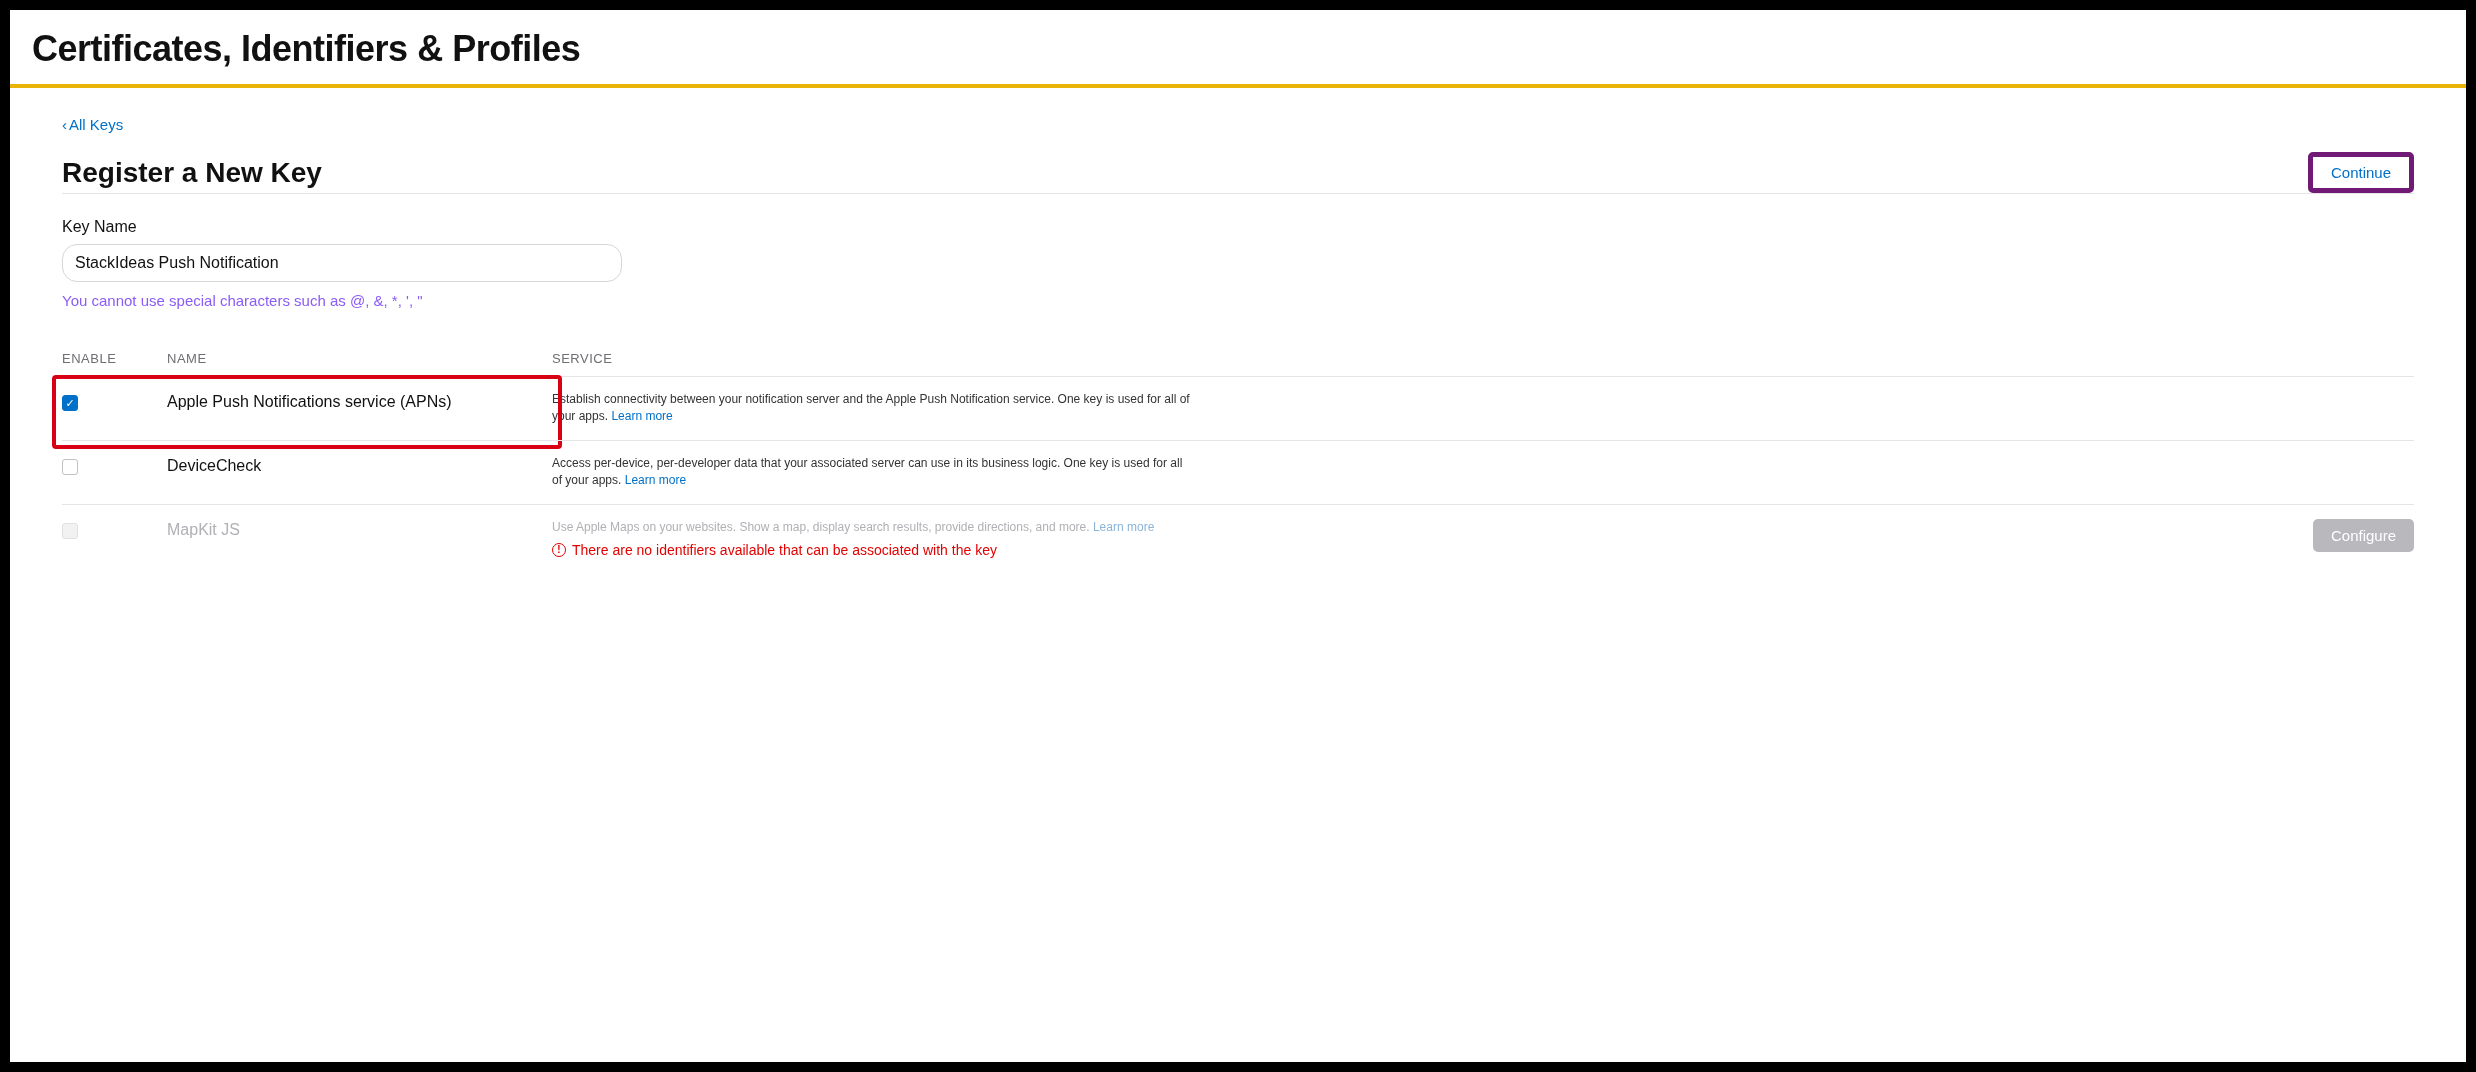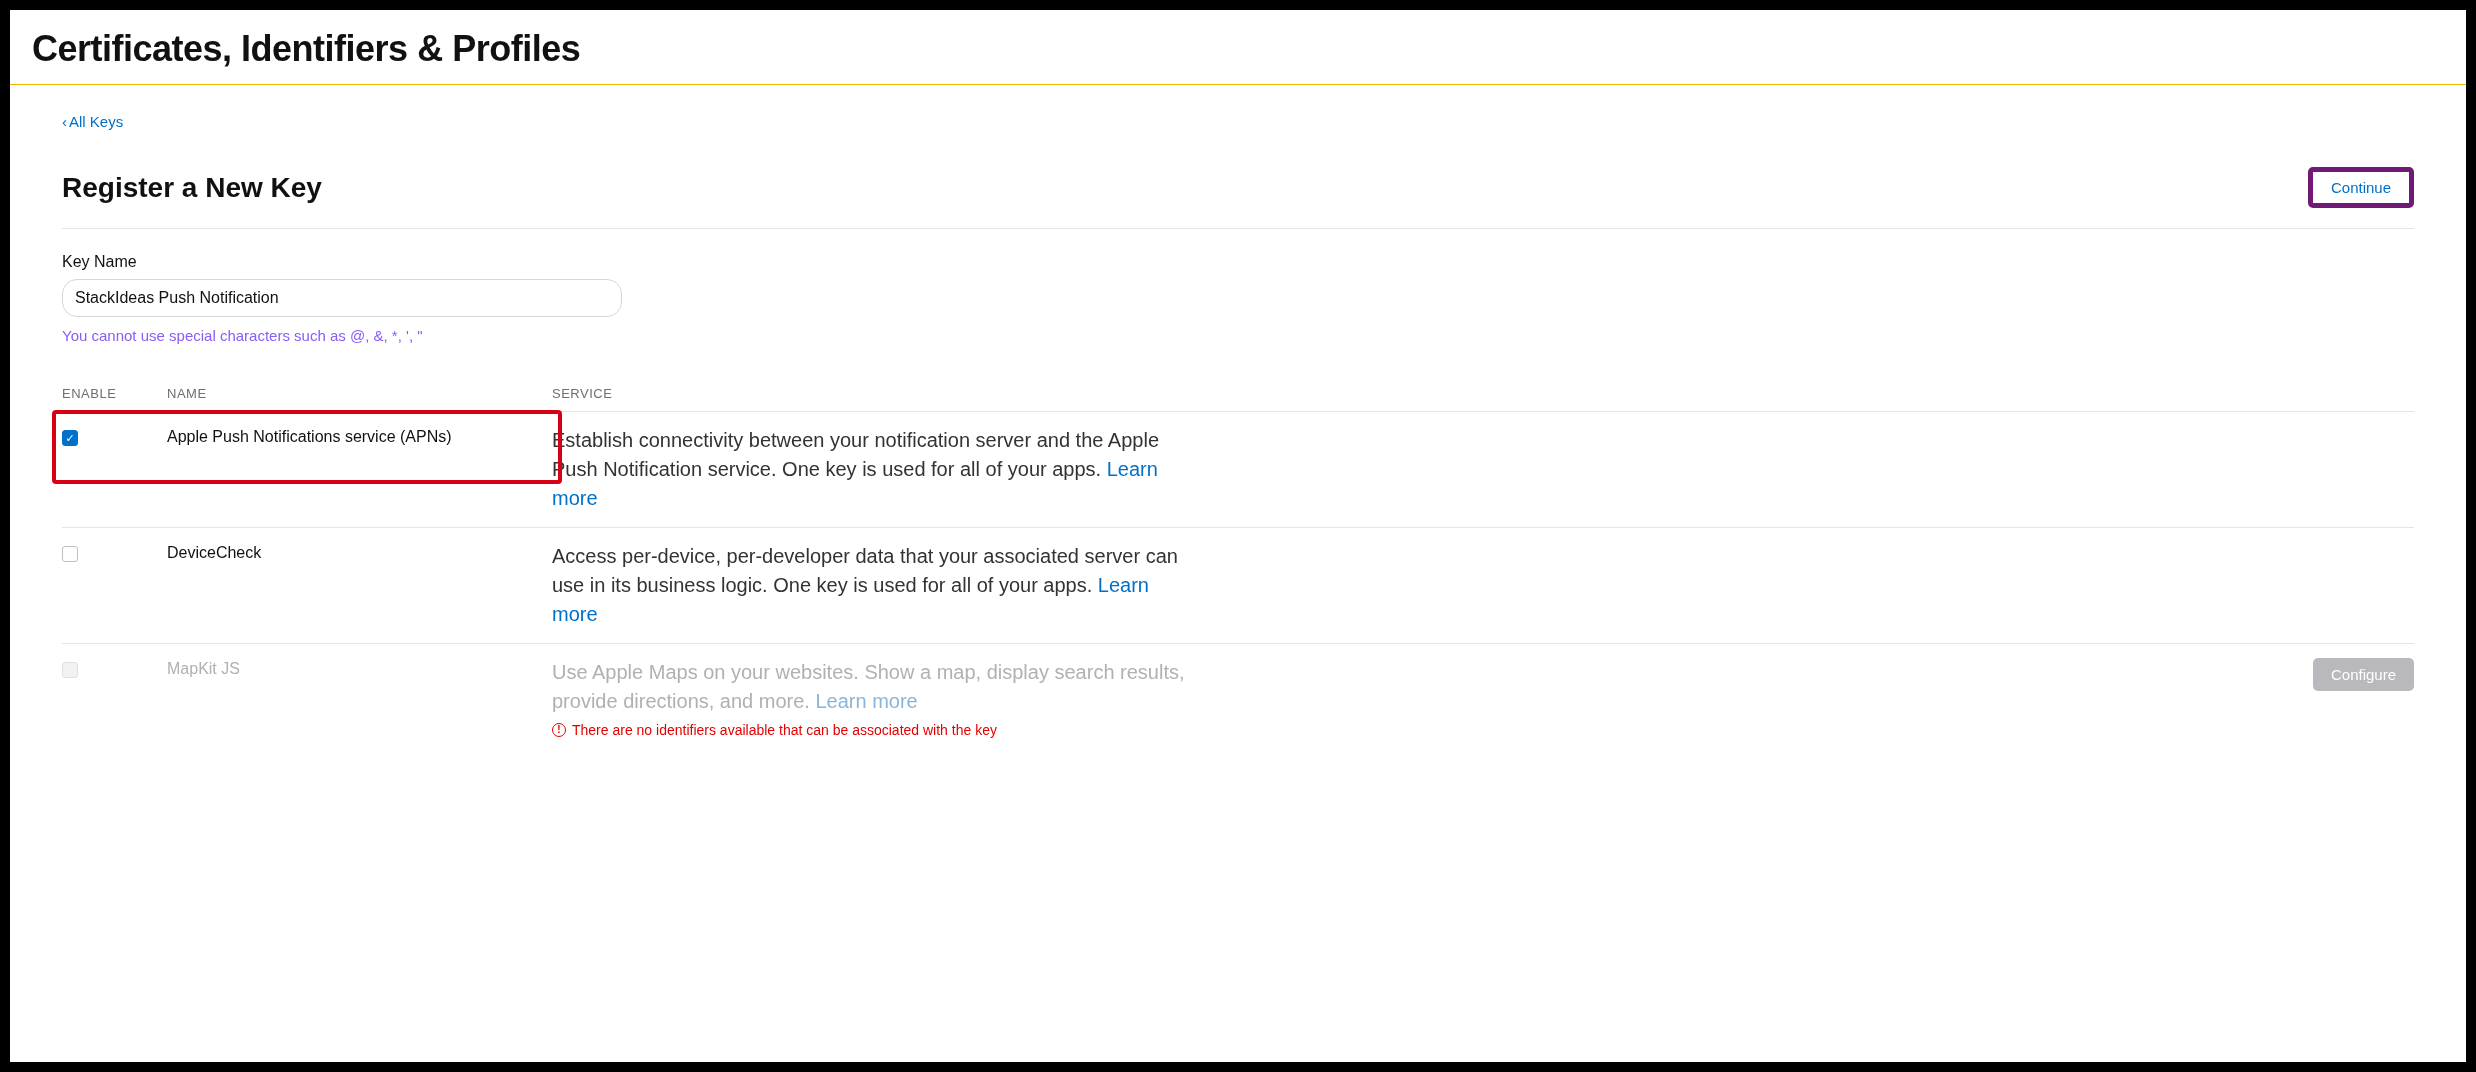--- a/index.html
+++ b/index.html
@@ -15,41 +15,40 @@
     height: 100%;
     overflow: hidden;
     position: relative;
   }
   .page-title {
     font-size: 36px;
     font-weight: 700;
     letter-spacing: -0.5px;
     padding: 18px 22px 14px 22px;
     color: #111;
-    border-bottom: 1px solid #eab308;
+    border-bottom: 4px solid #eab308;
   }
   .content {
     padding: 28px 52px 0 52px;
   }
   .back-link {
     color: #0070c9;
     font-size: 15px;
     text-decoration: none;
     display: inline-flex;
     align-items: center;
     gap: 2px;
     cursor: pointer;
   }
   .back-caret { font-size: 15px; }
   .section-head {
     display: flex;
     justify-content: space-between;
     align-items: center;
-    margin-top: 36px;
-    padding-bottom: 20px;
+    margin-top: 18px;
     border-bottom: 1px solid #e5e5e5;
   }
   .section-title {
     font-size: 28px;
     font-weight: 700;
     color: #111;
   }
   .btn-primary {
     border: 5px solid #701a75;
     color: #0070c9;
@@ -103,21 +102,21 @@
   }
   .svc-row.disabled .svc-name,
   .svc-row.disabled .svc-desc { color: #b0b0b5; }
   .svc-row.disabled .learn-more { color: #8ab4d8; }
   .svc-name {
     font-size: 16px;
     color: #111;
     padding-top: 2px;
   }
   .svc-desc {
-    font-size: 20px;
+    font-size: 12px;
     color: #333;
     line-height: 1.45;
     max-width: 640px;
   }
   .learn-more {
     color: #0070c9;
     text-decoration: none;
     cursor: pointer;
   }
   .chk {

